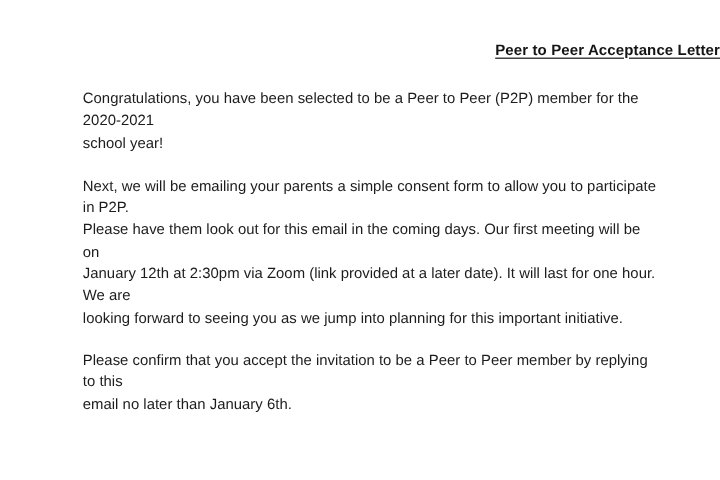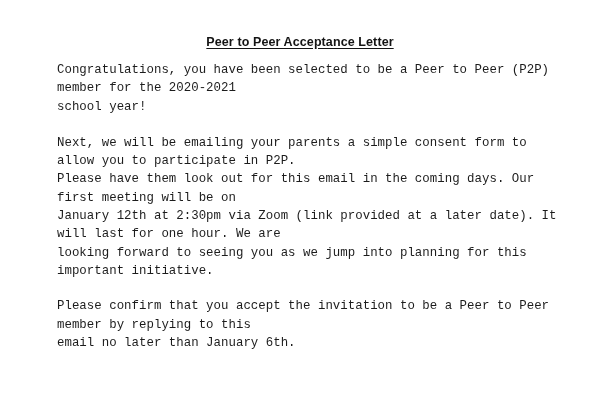--- a/index.html
+++ b/index.html
@@ -20,44 +20,43 @@
     width: 600px;
     height: 400px;
     background: #ffffff;
     box-sizing: border-box;
   }
   .doc-title {
     position: absolute;
     top: 35px;
     left: 0;
     width: 600px;
-    text-align: center;
+    text-align: right;
     font-size: 12.5px;
     font-weight: bold;
     letter-spacing: 0.1px;
     color: #141414;
   }
   .doc-title .title-text {
     text-decoration: underline;
     text-underline-offset: 2px;
   }
   .body-block {
     position: absolute;
     top: 61px;
     left: 57px;
     width: 502px;
   }
   .para {
     font-size: 12.4px;
     line-height: 18.3px;
     color: #1c1c1c;
-    margin: 0;
+    margin: 12px;
     white-space: pre-line;
     letter-spacing: 0.02px;
-    font-family: Liberation Mono, monospace;
   }
   .para.gap-1 { margin-top: 18px; }
   .para.gap-2 { margin-top: 17px; }
 </style>
 </head>
 <body>
 
 <div class="page">
 
   <div class="doc-title">

